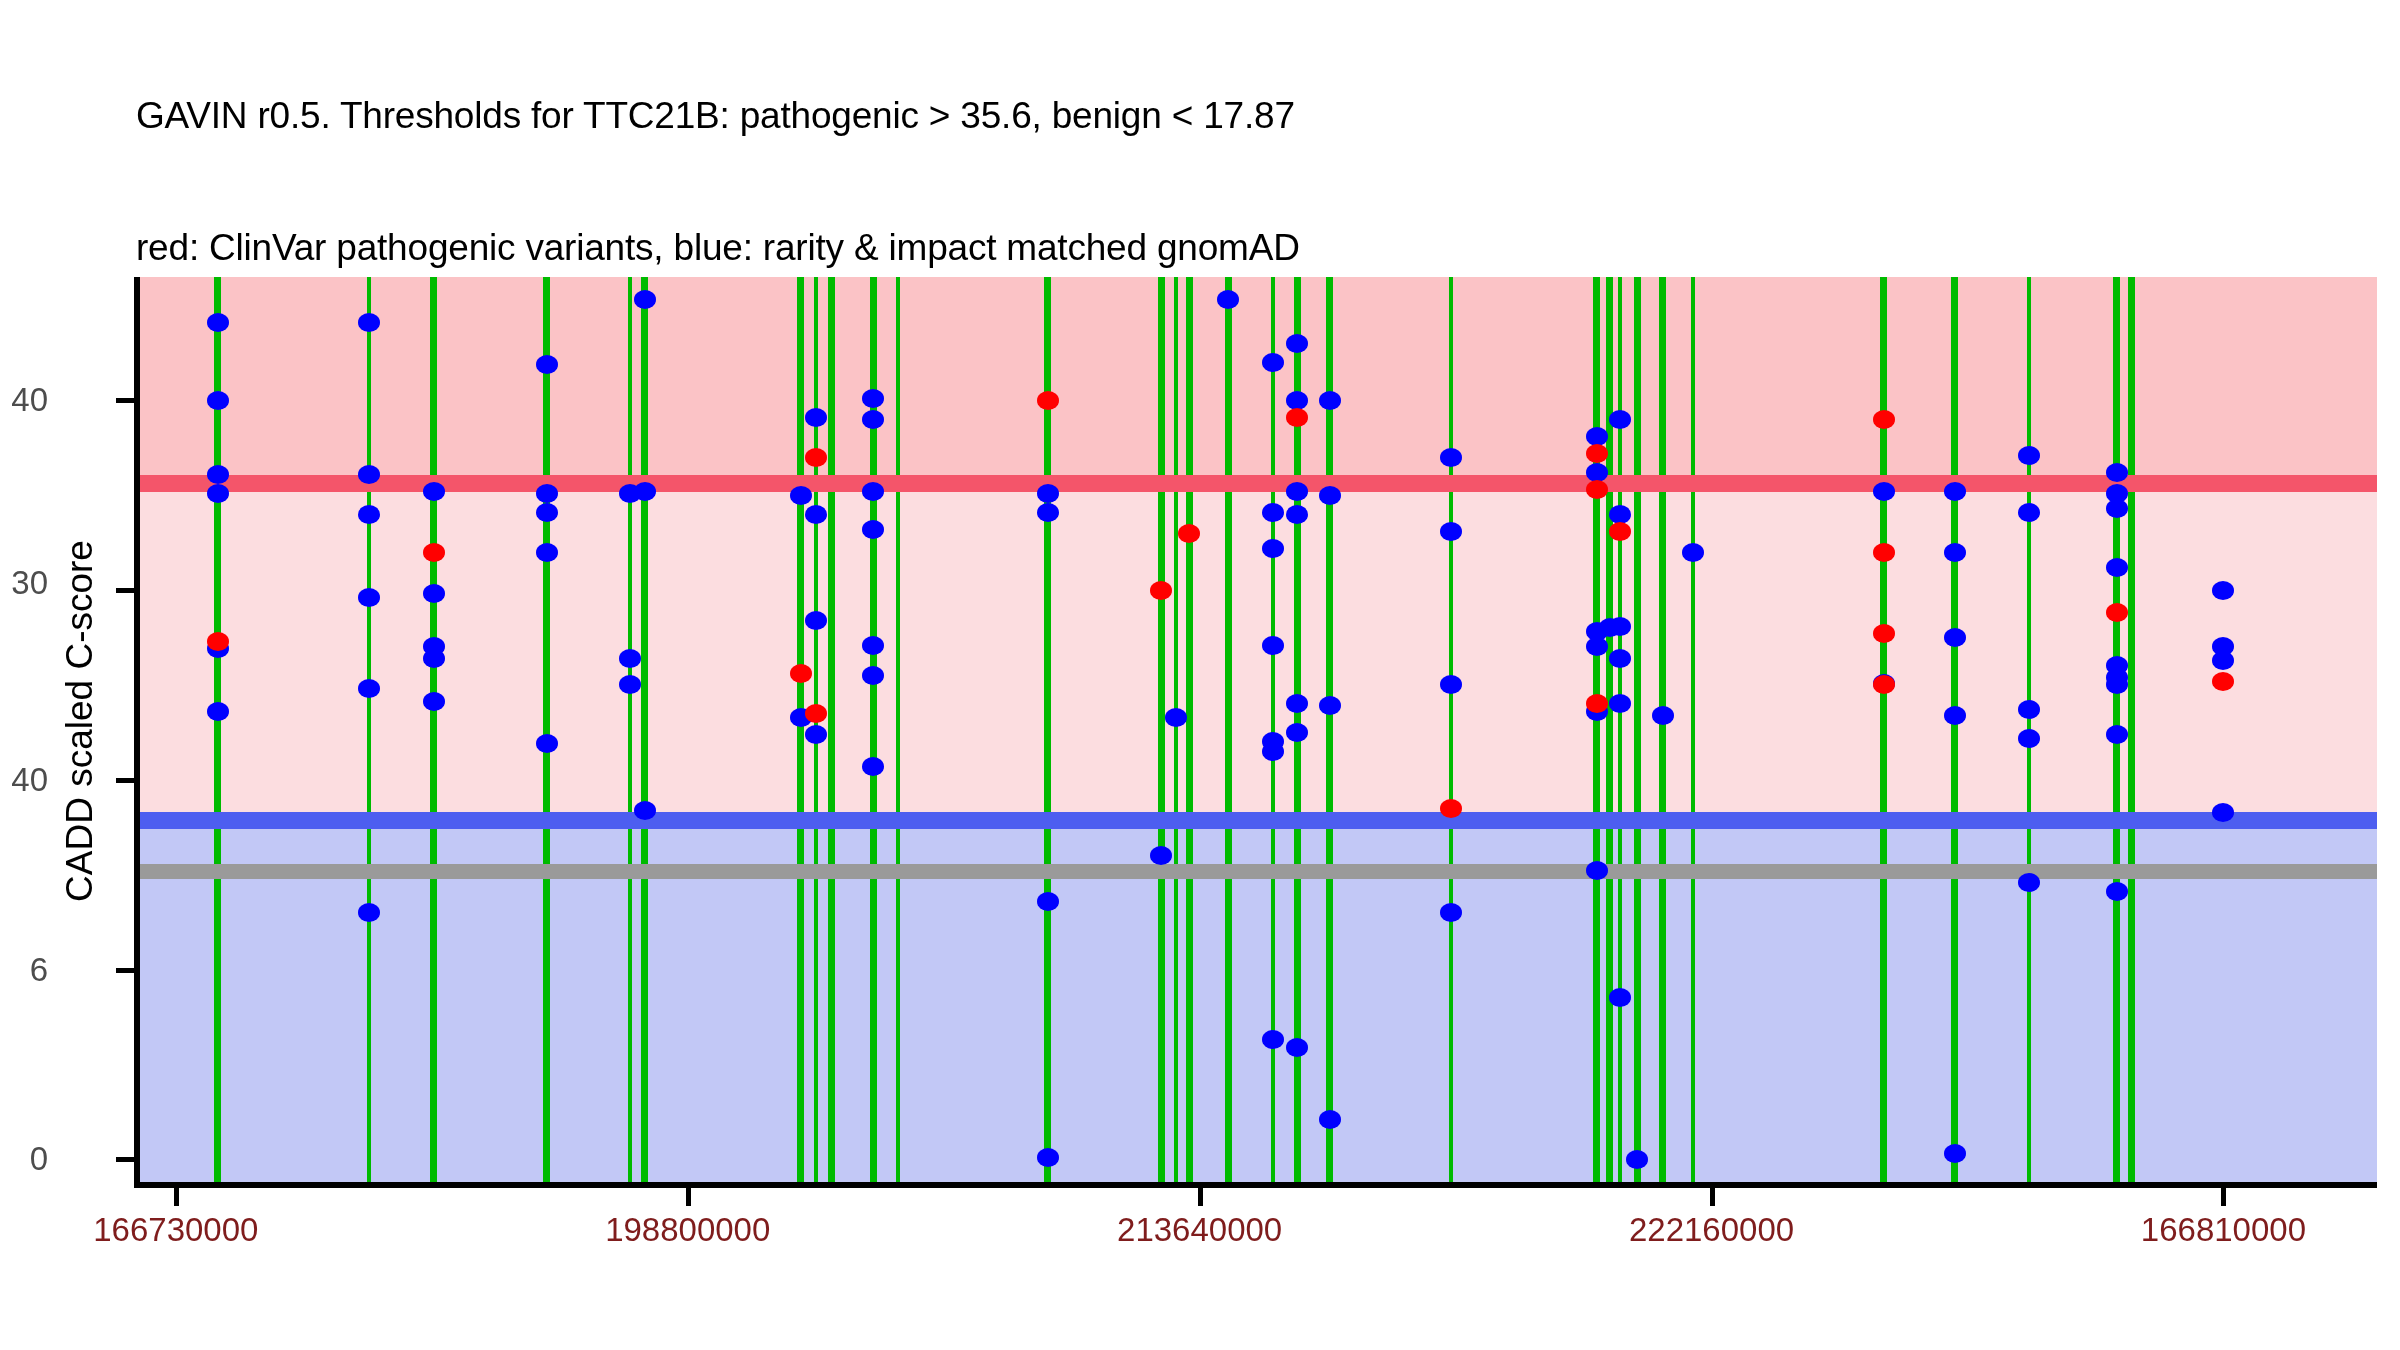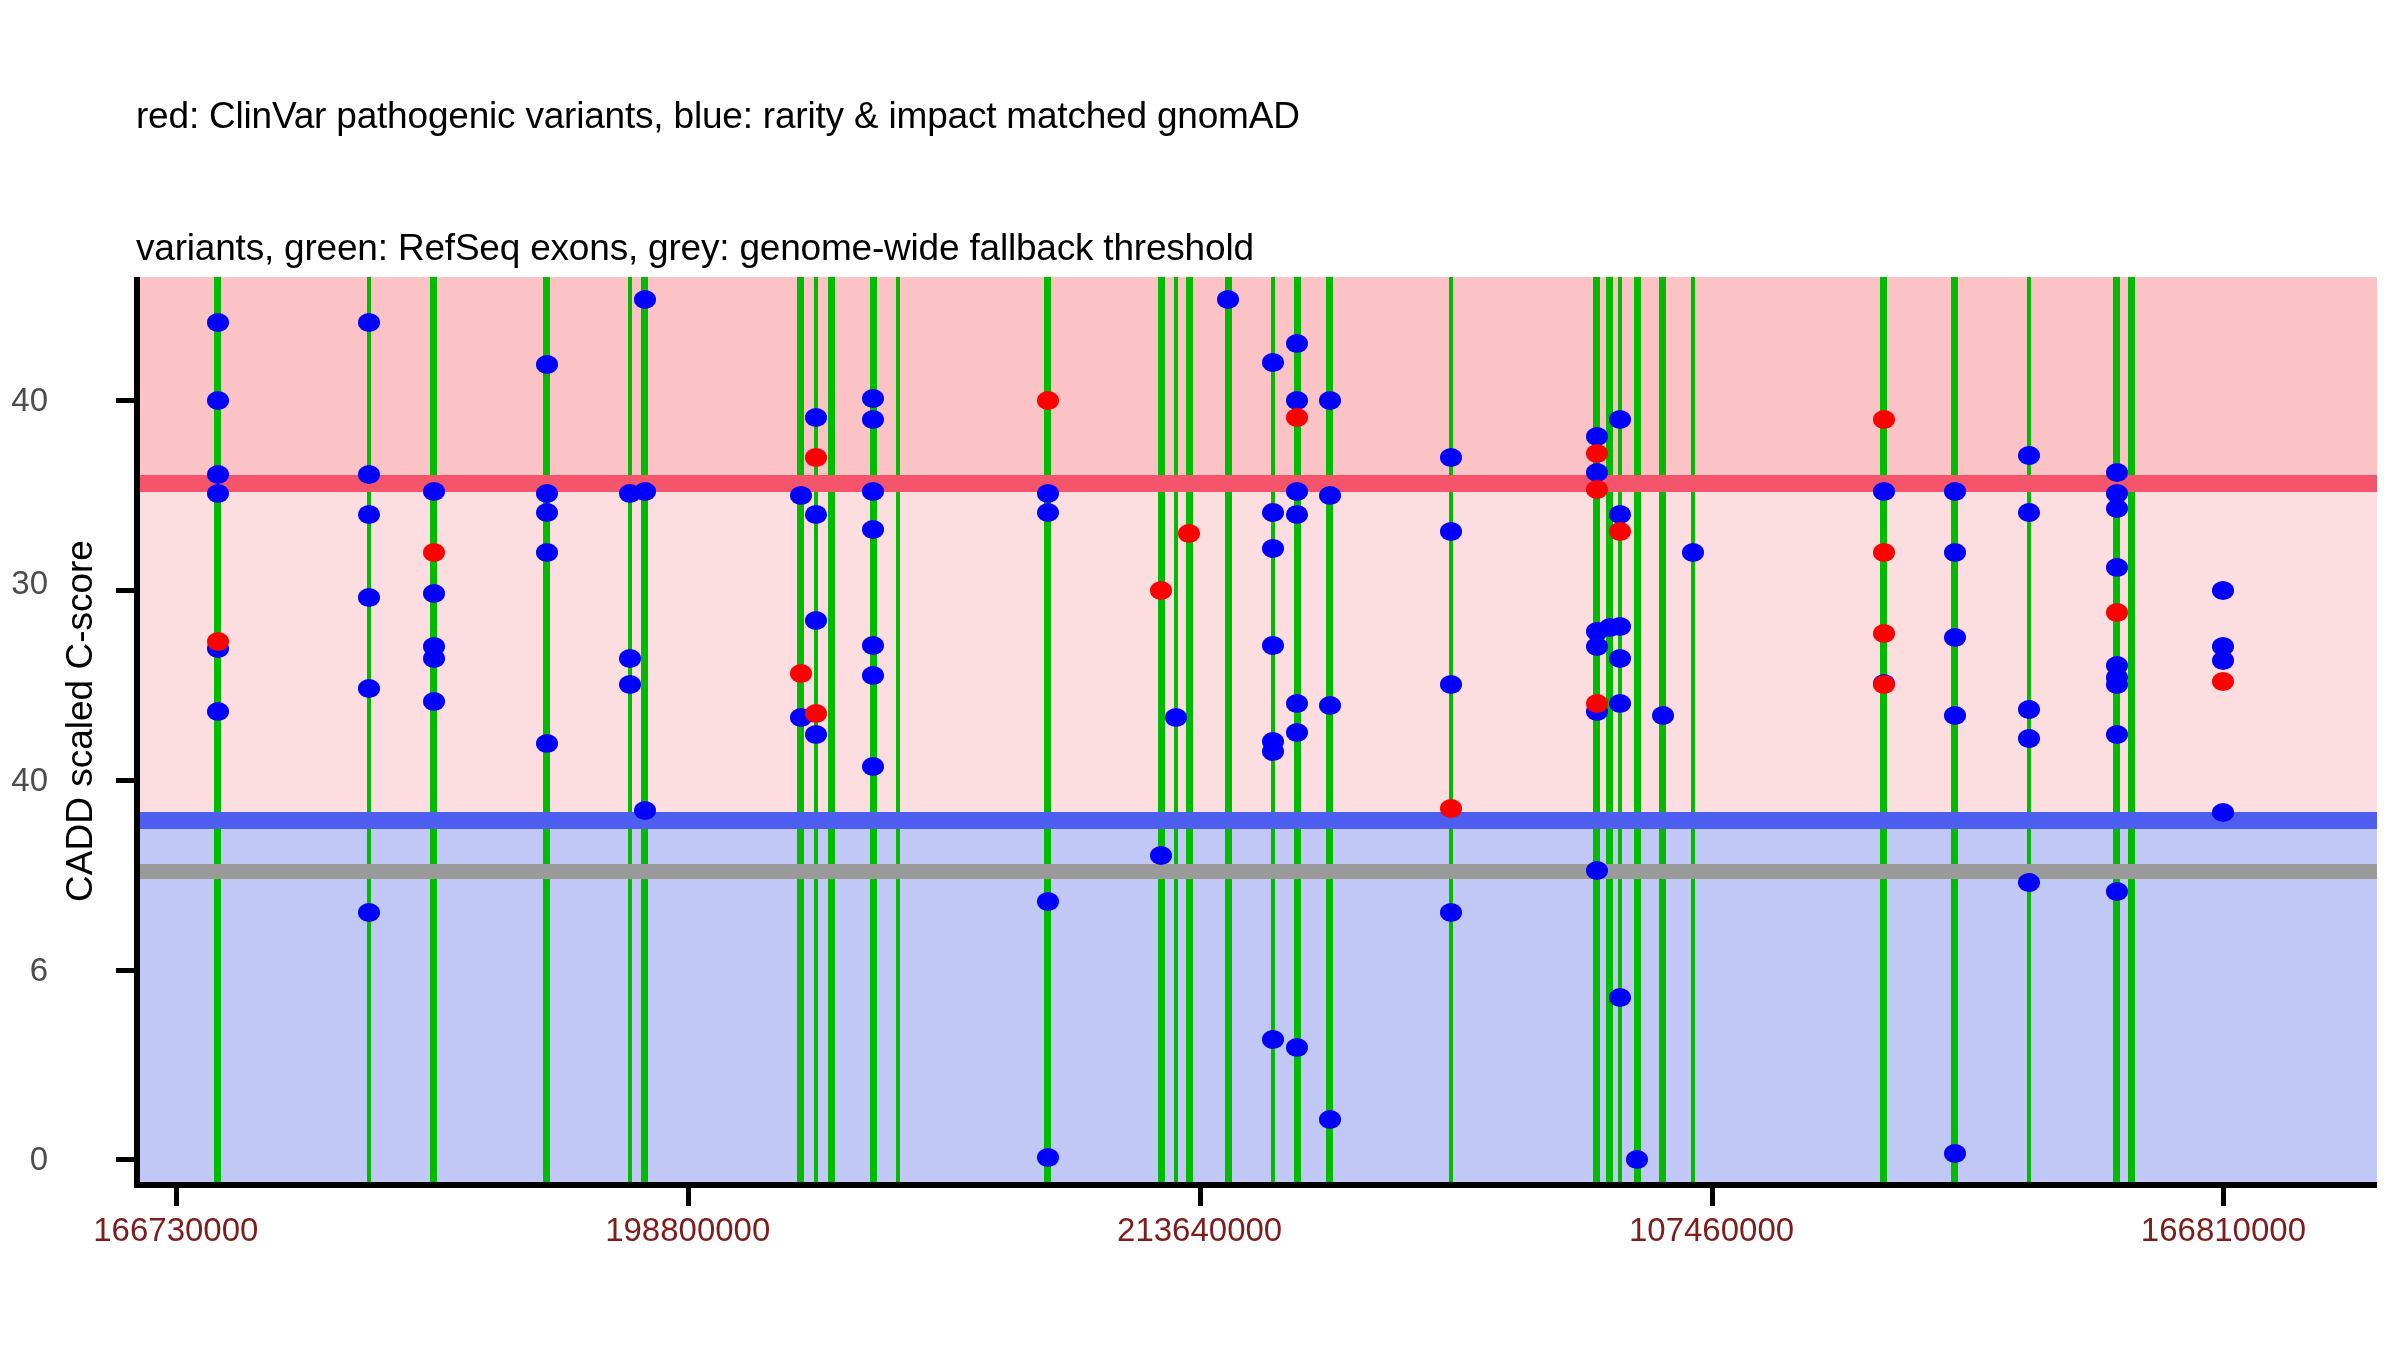--- a/index.html
+++ b/index.html
@@ -110,20 +110,21 @@
     font-size:37px;
     white-space:nowrap;
     transform:rotate(-90deg);
     transform-origin:center center;
   }
 </style>
 </head>
 <body>
 
 <div id="title-block">
+  <span class="tline">GAVIN r0.5. Thresholds for TTC21B: pathogenic &gt; 35.6, benign &lt; 17.87</span>
   <span class="tline">red: ClinVar pathogenic variants, blue: rarity &amp; impact matched gnomAD</span>
   <span class="tline">variants, green: RefSeq exons, grey: genome-wide fallback threshold</span>
 </div>
 
 <div id="plot-area">
   <div id="panel">
       <div class="band" style="top: 0px; height: 206.803px; background: rgb(251, 195, 198);"></div>
       <div class="band" style="top: 206.803px; height: 336.387px; background: rgb(252, 221, 224);"></div>
       <div class="band" style="top: 543.19px; height: 361.81px; background: rgb(194, 200, 246);"></div>
       <div class="exon" style="left: 74.3087px; width: 7px;"></div>
@@ -307,18 +308,18 @@
       <div class="ytick-label" style="top: 383.323px;">40</div>
     </div>
   <div id="ticks-x">
       <div class="xtick" style="left: 173.833px;"></div>
       <div class="xtick-label" style="left: 175.833px;">166730000</div>
       <div class="xtick" style="left: 685.732px;"></div>
       <div class="xtick-label" style="left: 687.732px;">198800000</div>
       <div class="xtick" style="left: 1197.63px;"></div>
       <div class="xtick-label" style="left: 1199.63px;">213640000</div>
       <div class="xtick" style="left: 1709.53px;"></div>
-      <div class="xtick-label" style="left: 1711.53px;">107460000</div>
+      <div class="xtick-label" style="left: 1711.53px;">222160000</div>
       <div class="xtick" style="left: 2221.43px;"></div>
       <div class="xtick-label" style="left: 2223.43px;">166810000</div>
     </div>
   <div id="ylab">CADD scaled C-score</div>
 </div>
 
 </body></html>

